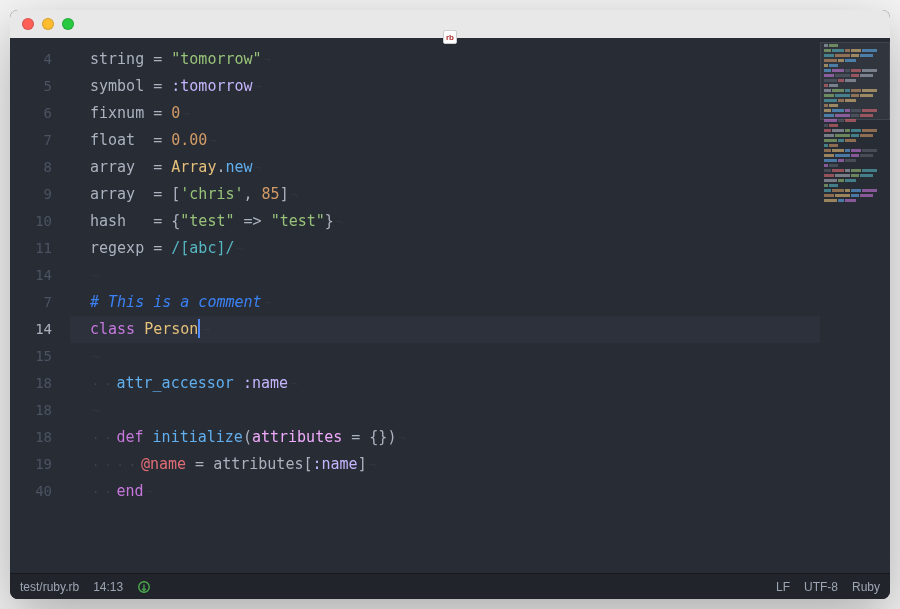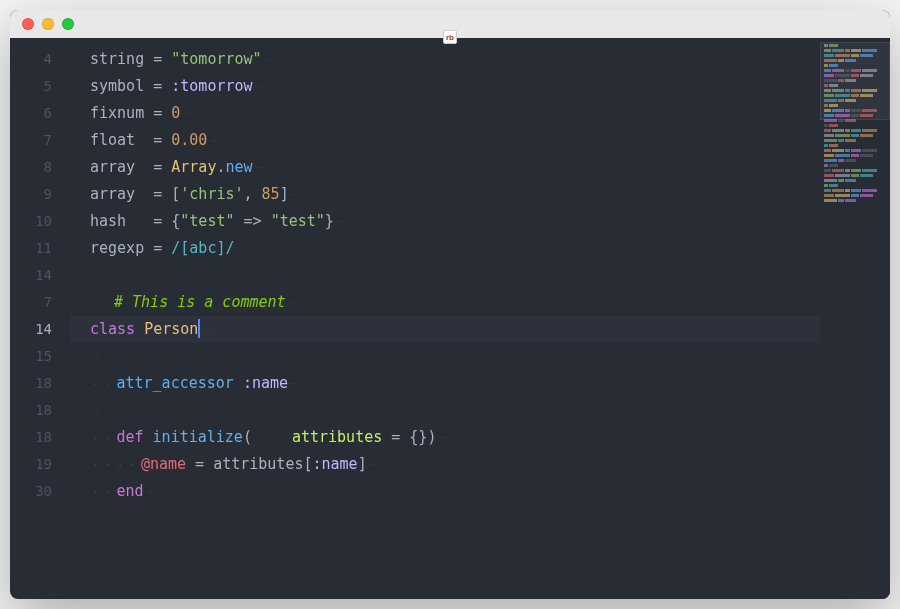--- a/index.html
+++ b/index.html
@@ -119,24 +119,24 @@
   .code-line { padding-left: 20px; height: 27px; display:flex; align-items:center;}
   .code-line.active { background: #2c313c; }
   .tok-ident { color: #abb2bf; }
   .tok-op    { color: #abb2bf; }
   .tok-str   { color: #98c379; }
   .tok-sym   { color: #c4b5fd; }
   .tok-num   { color: #d19a66; }
   .tok-const { color: #e5c07b; }
   .tok-call  { color: #61afef; }
   .tok-kw    { color: #c678dd; }
-  .tok-comment { color: #84cc16; font-style: italic; margin-left: 24px; }
+  .tok-comment { color: #3b82f6; font-style: italic; }
   .tok-regex { color: #56b6c2; }
   .tok-ivar  { color: #e06c75; }
-  .tok-param { color: #bef264; margin-left: 40px; }
+  .tok-param { color: #f0abfc; }
   .invis {
     color: #3e4451;
     font-size: 12px;
     padding-left: 2px;
   }
   .cursor {
     display: inline-block;
     width: 2px;
     height: 19px;
     background: #528bff;
@@ -204,21 +204,21 @@
         <div class="ln">10</div>
         <div class="ln">11</div>
         <div class="ln">14</div>
         <div class="ln">7</div>
         <div class="ln active">14</div>
         <div class="ln">15</div>
         <div class="ln">18</div>
         <div class="ln">18</div>
         <div class="ln">18</div>
         <div class="ln">19</div>
-        <div class="ln">30</div>
+        <div class="ln">40</div>
       </div>
     <div class="code" id="code"><div class="code-line"><span><span class="tok-ident">string</span><span class="tok-op"> = </span><span class="tok-str">"tomorrow"</span><span class="invis" style="opacity: 0.35;">¬</span></span></div><div class="code-line"><span><span class="tok-ident">symbol</span><span class="tok-op"> = </span><span class="tok-sym">:tomorrow</span><span class="invis" style="opacity: 0.35;">¬</span></span></div><div class="code-line"><span><span class="tok-ident">fixnum</span><span class="tok-op"> = </span><span class="tok-num">0</span><span class="invis" style="opacity: 0.35;">¬</span></span></div><div class="code-line"><span><span class="tok-ident">float </span><span class="tok-op"> = </span><span class="tok-num">0.00</span><span class="invis" style="opacity: 0.35;">¬</span></span></div><div class="code-line"><span><span class="tok-ident">array </span><span class="tok-op"> = </span><span class="tok-const">Array</span><span class="tok-op">.</span><span class="tok-call">new</span><span class="invis" style="opacity: 0.35;">¬</span></span></div><div class="code-line"><span><span class="tok-ident">array </span><span class="tok-op"> = [</span><span class="tok-str">'chris'</span><span class="tok-op">, </span><span class="tok-num">85</span><span class="tok-op">]</span><span class="invis" style="opacity: 0.35;">¬</span></span></div><div class="code-line"><span><span class="tok-ident">hash  </span><span class="tok-op"> = {</span><span class="tok-str">"test"</span><span class="tok-op"> =&gt; </span><span class="tok-str">"test"</span><span class="tok-op">}</span><span class="invis" style="opacity: 0.35;">¬</span></span></div><div class="code-line"><span><span class="tok-ident">regexp</span><span class="tok-op"> = </span><span class="tok-regex">/[abc]/</span><span class="invis" style="opacity: 0.35;">¬</span></span></div><div class="code-line"><span><span class="invis" style="opacity: 0.35;">¬</span></span></div><div class="code-line"><span><span class="tok-comment"># This is a comment</span><span class="invis" style="opacity: 0.35;">¬</span></span></div><div class="code-line active"><span><span class="tok-kw">class</span><span class="tok-op"> </span><span class="tok-const">Person</span><span class="cursor"></span><span class="invis" style="opacity: 0.35;">¬</span></span></div><div class="code-line"><span><span class="invis" style="opacity: 0.35;">¬</span></span></div><div class="code-line"><span><span class="invis" style="letter-spacing: 5px;">··</span><span class="tok-call">attr_accessor</span><span class="tok-op"> </span><span class="tok-sym">:name</span><span class="invis" style="opacity: 0.35;">¬</span></span></div><div class="code-line"><span><span class="invis" style="opacity: 0.35;">¬</span></span></div><div class="code-line"><span><span class="invis" style="letter-spacing: 5px;">··</span><span class="tok-kw">def</span><span class="tok-op"> </span><span class="tok-call">initialize</span><span class="tok-op">(</span><span class="tok-param">attributes</span><span class="tok-op"> = {})</span><span class="invis" style="opacity: 0.35;">¬</span></span></div><div class="code-line"><span><span class="invis" style="letter-spacing: 5px;">····</span><span class="tok-ivar">@name</span><span class="tok-op"> = </span><span class="tok-ident">attributes[</span><span class="tok-sym">:name</span><span class="tok-ident">]</span><span class="invis" style="opacity: 0.35;">¬</span></span></div><div class="code-line"><span><span class="invis" style="letter-spacing: 5px;">··</span><span class="tok-kw">end</span><span class="invis" style="opacity: 0.35;">¬</span></span></div></div>
     <div class="minimap">
       <div class="viewport"></div>
       <div id="mini-lines">
           <div class="mini-line">
             <div class="mini-seg" style="width: 4px; background: rgb(171, 178, 191); opacity: 0.6;"></div>
             <div class="mini-seg" style="width: 9px; background: rgb(152, 195, 121); opacity: 0.6;"></div>
           </div>
           <div class="mini-line">
@@ -390,14 +390,28 @@
           </div>
           <div class="mini-line">
             <div class="mini-seg" style="width: 13px; background: rgb(229, 192, 123); opacity: 0.6;"></div>
             <div class="mini-seg" style="width: 6px; background: rgb(97, 175, 239); opacity: 0.6;"></div>
             <div class="mini-seg" style="width: 11px; background: rgb(198, 120, 221); opacity: 0.6;"></div>
           </div>
         </div>
     </div>
   </div>
 
+  <div class="statusbar">
+    <span>test/ruby.rb</span>
+    <span>14:13</span>
+    <span class="git-icon">
+      <svg viewBox="0 0 16 16" fill="#4caf50">
+          <circle cx="8" cy="8" r="6" fill="none" stroke="#4caf50" stroke-width="1.5"></circle>
+          <path d="M8 5v5M6 10l2 2 2-2" stroke="#4caf50" stroke-width="1.5" fill="none"></path>
+        </svg>
+    </span>
+    <span class="spacer"></span>
+    <span>LF</span>
+    <span>UTF-8</span>
+    <span>Ruby</span>
+  </div>
 
 </div>
 
 </body></html>

